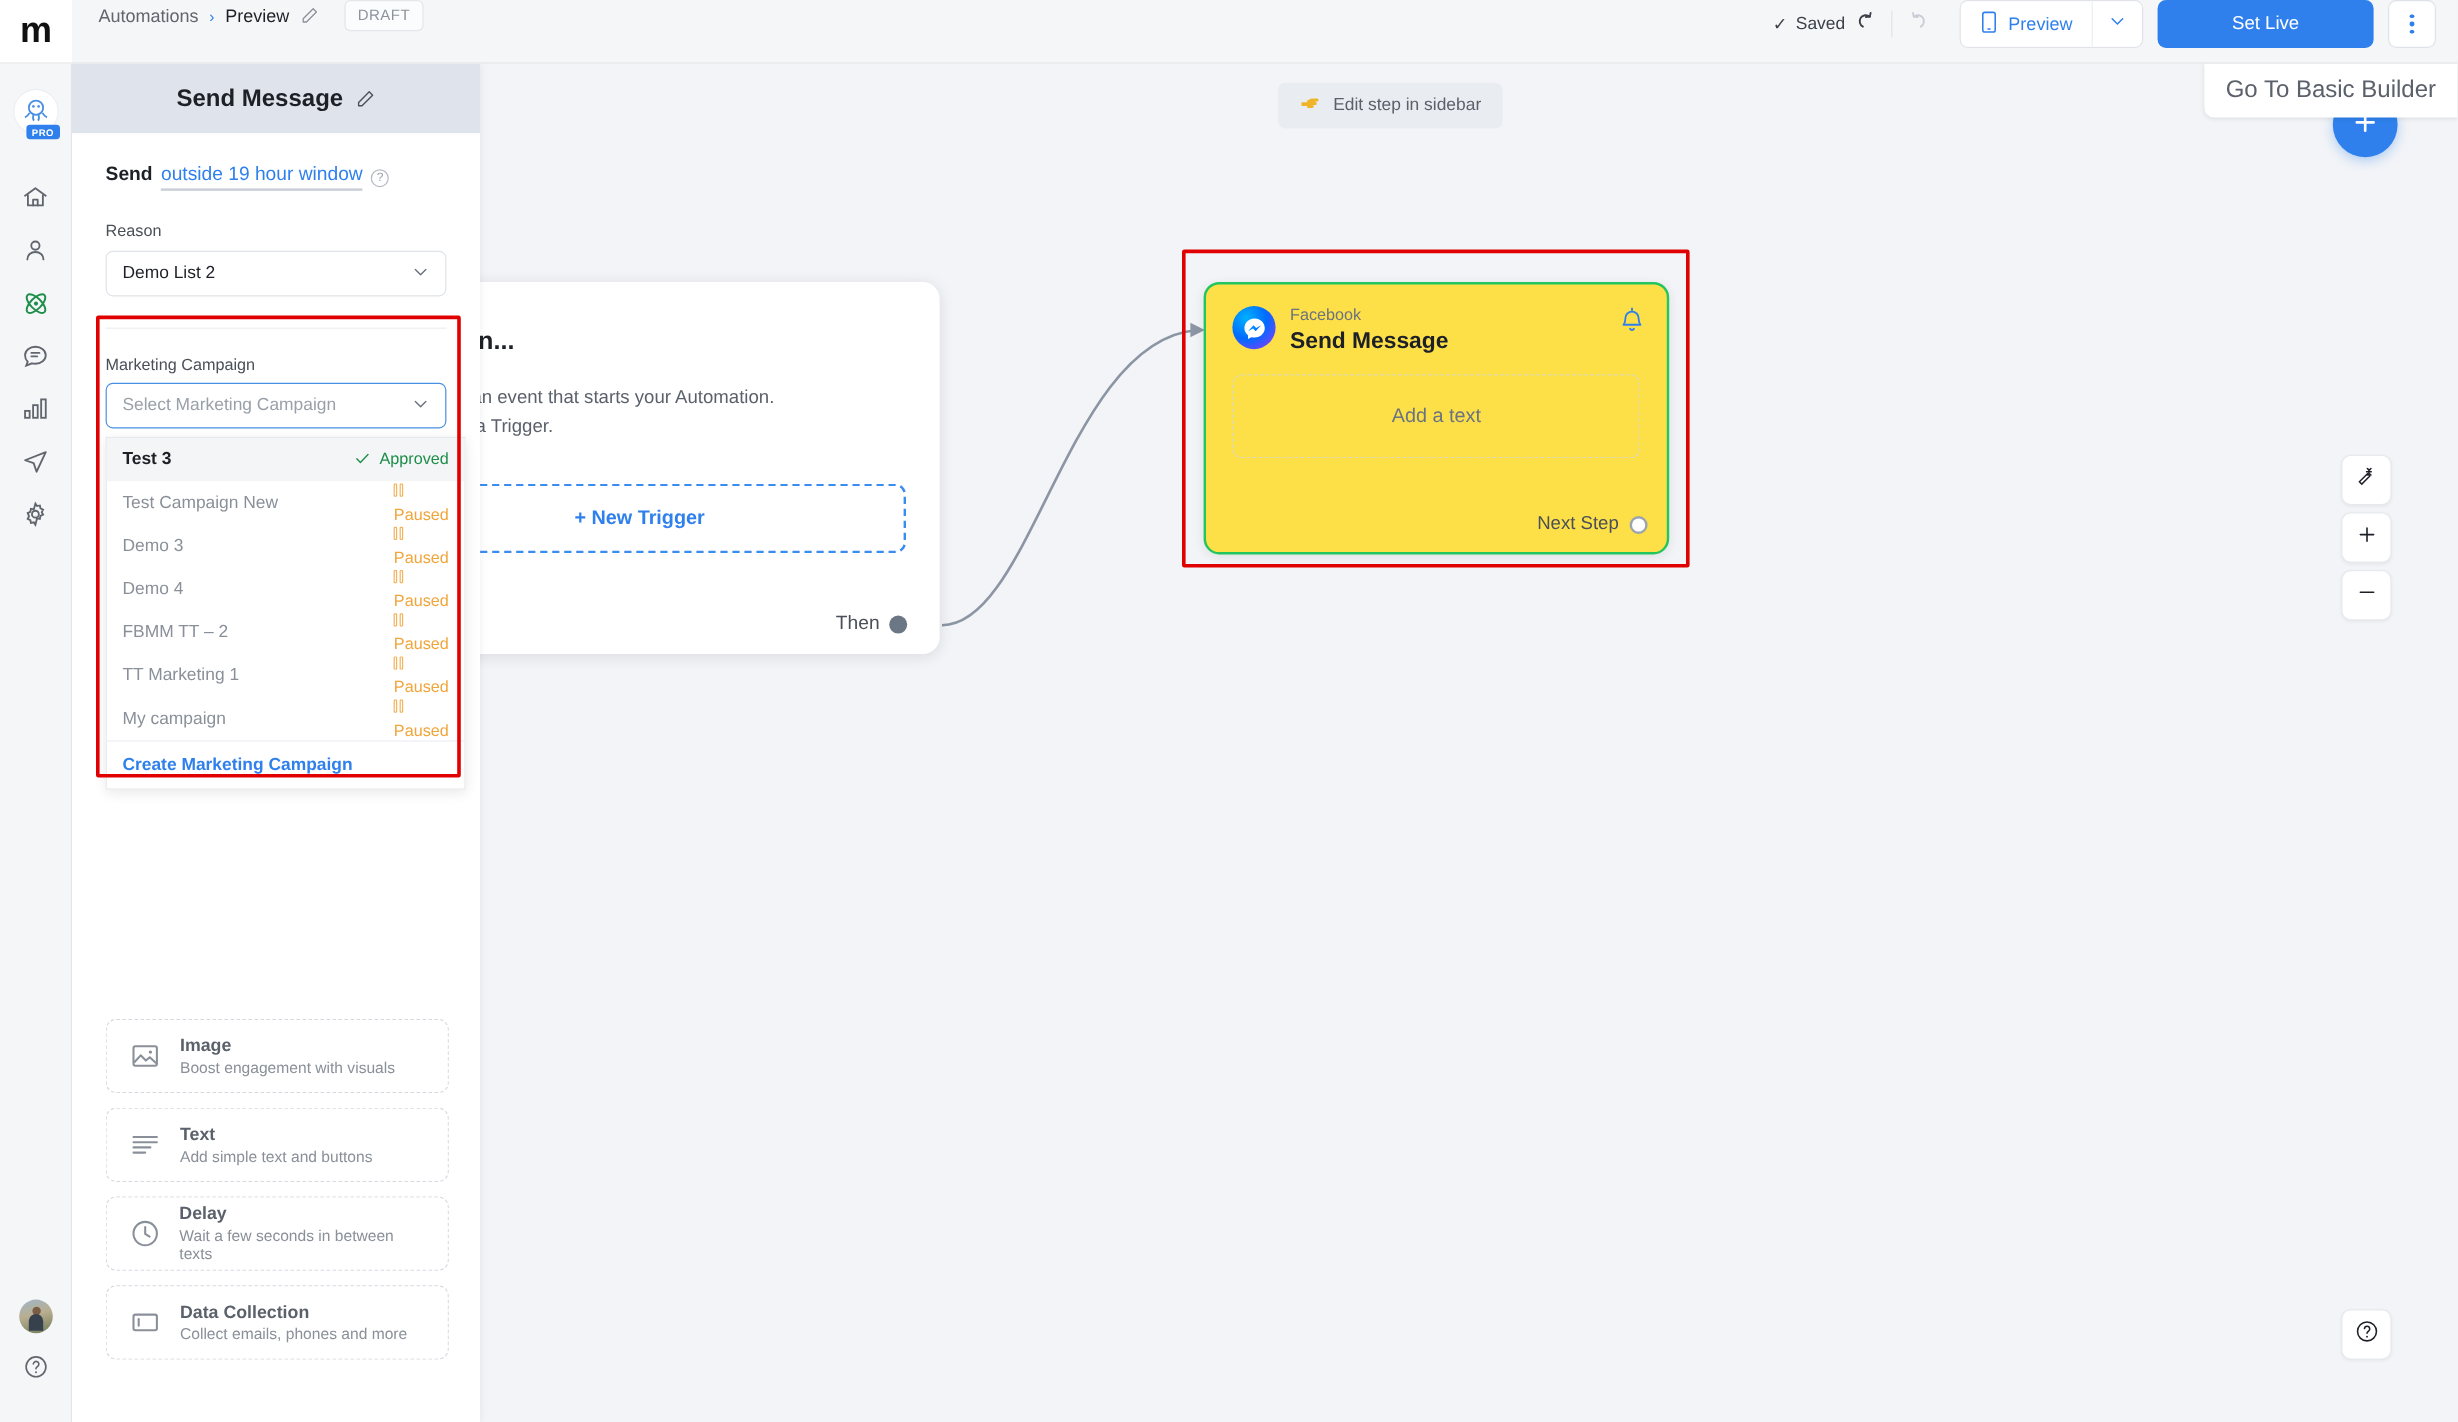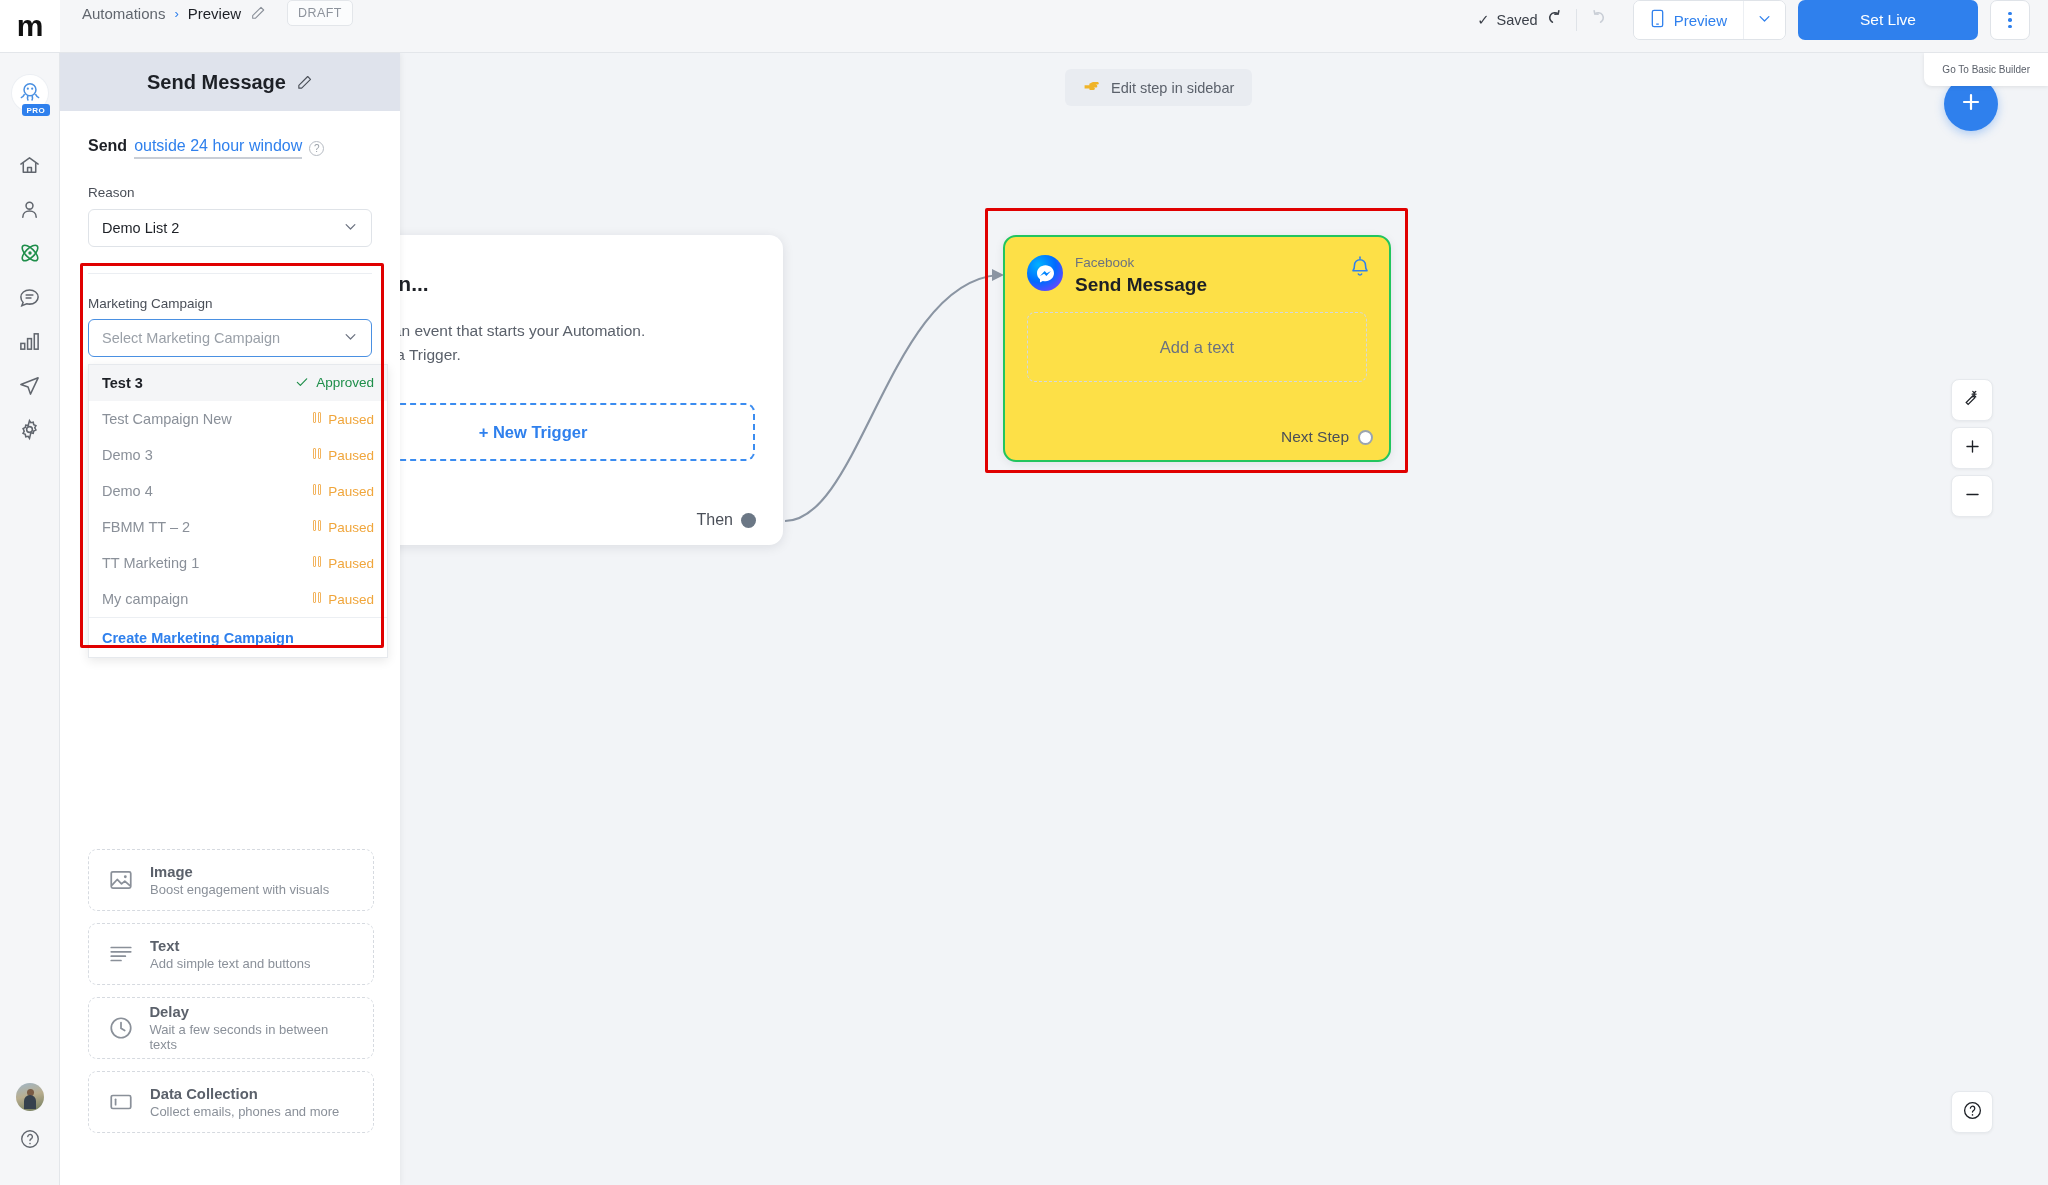--- a/index.html
+++ b/index.html
@@ -114,21 +114,21 @@
     margin-left: 12px; width: 40px; height: 40px;
     border: 1px solid #dfe3e8; border-radius: 7px; background: #fff;
     display: flex; align-items: center; justify-content: center; cursor: pointer;
     flex-direction: column; gap: 3px;
   }
   .kebab-dot { width: 3.5px; height: 3.5px; border-radius: 50%; background: #2f80ed; }
 
   
   #basic-builder-btn {
     position: absolute; right: 0px; top: 53px; z-index: 29;
-    background: #fff; color: #5b616b; font-size: 10px;
+    background: #fff; color: #5b616b; font-size: 20px;
     padding: 11px 18px; border-radius: 0 0 0 8px;
     box-shadow: 0 1px 4px rgba(0,0,0,.09);
     cursor: pointer;
   }
 
   
   #side-panel {
     position: absolute; left: 60px; top: 53px;
     width: 340px; height: 1132px;
     background: #fff;
@@ -184,21 +184,21 @@
   }
   .menu-item {
     height: 36px; display: flex; align-items: center;
     padding: 0 13px; font-size: 14.5px; cursor: pointer;
   }
   .menu-item.selected { background: #f4f5f7; }
   .mi-name { color: #8a9099; }
   .menu-item.selected .mi-name { color: #1d2026; font-weight: 700; }
   .mi-status { margin-left: auto; display: flex; align-items: flex-start; gap: 7px; font-size: 13.5px; }
   .status-approved { color: #1e8e4a; }
-  .status-paused { color: #f0a63c; }
+  .status-paused { color: #f0a63c; flex-direction: column; }
   .pause-glyph { display: inline-flex; gap: 2px; }
   .pause-glyph i { display: block; width: 3px; height: 11px; border: 1px solid #f3b45e; border-radius: 1px; }
   #campaign-menu-footer {
     border-top: 1px solid #eceff3; height: 40px;
     display: flex; align-items: center; padding: 0 13px;
     font-size: 14.5px; color: #2f80ed; font-weight: 700; cursor: pointer;
   }
 
   
   #blocks-list { position: absolute; left: 28px; top: 738px; width: 286px; }
@@ -595,21 +595,21 @@
       <svg width="17" height="17" viewBox="0 0 24 24" fill="none" stroke="#4a4f58" stroke-width="1.6" stroke-linecap="round" stroke-linejoin="round">
         <path d="M16.5 3.5l4 4L8 20H4v-4z"></path>
       </svg>
     </span>
   </div>
 
   <div id="panel-body">
 
     <div class="send-line">
       <span class="send-label">Send</span>
-      <span class="send-value">outside 24 hour window</span>
+      <span class="send-value">outside 19 hour window</span>
       <span class="help-circle">?</span>
     </div>
 
     <div class="field-label">Reason</div>
     <div class="select-box">
       <span>Demo List 2</span>
       <span class="caret">
         <svg width="15" height="15" viewBox="0 0 24 24" fill="none" stroke="#6b7280" stroke-width="1.9" stroke-linecap="round" stroke-linejoin="round">
             <path d="M5 9l7 7 7-7"></path>
           </svg>

